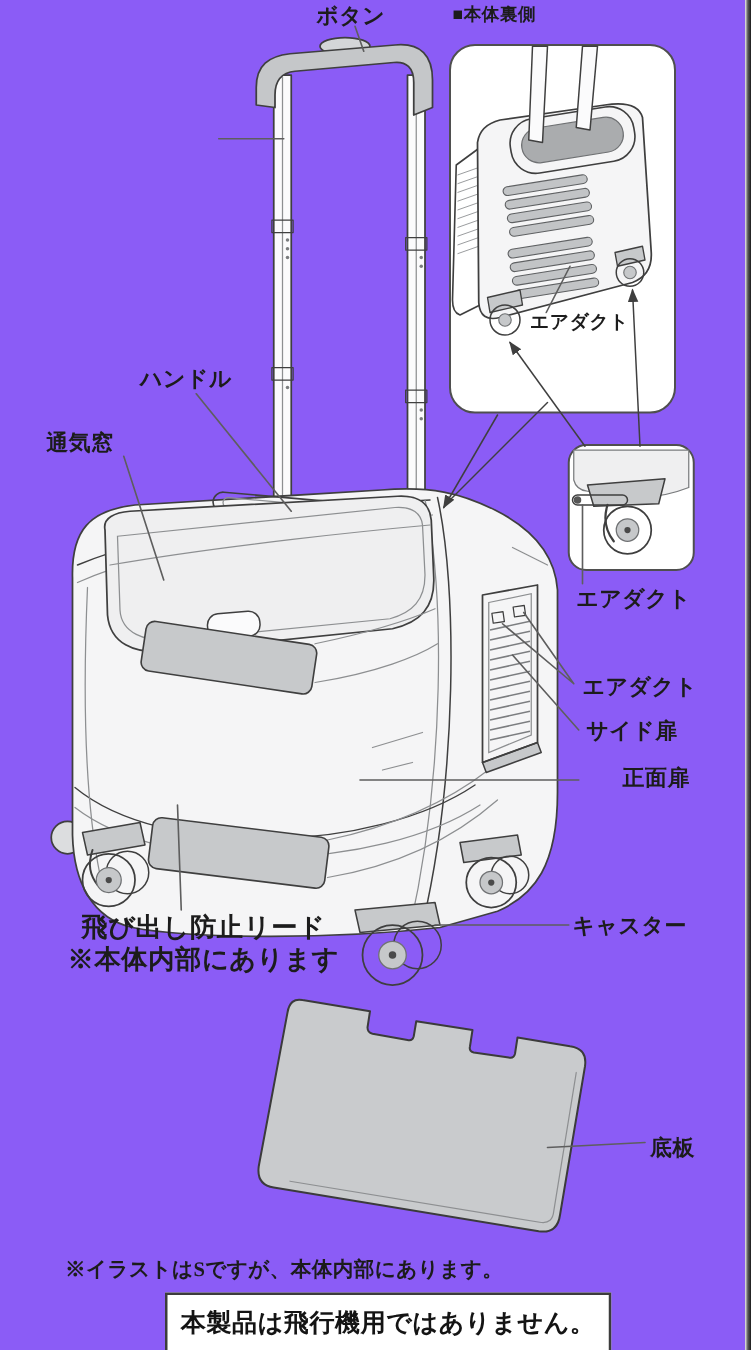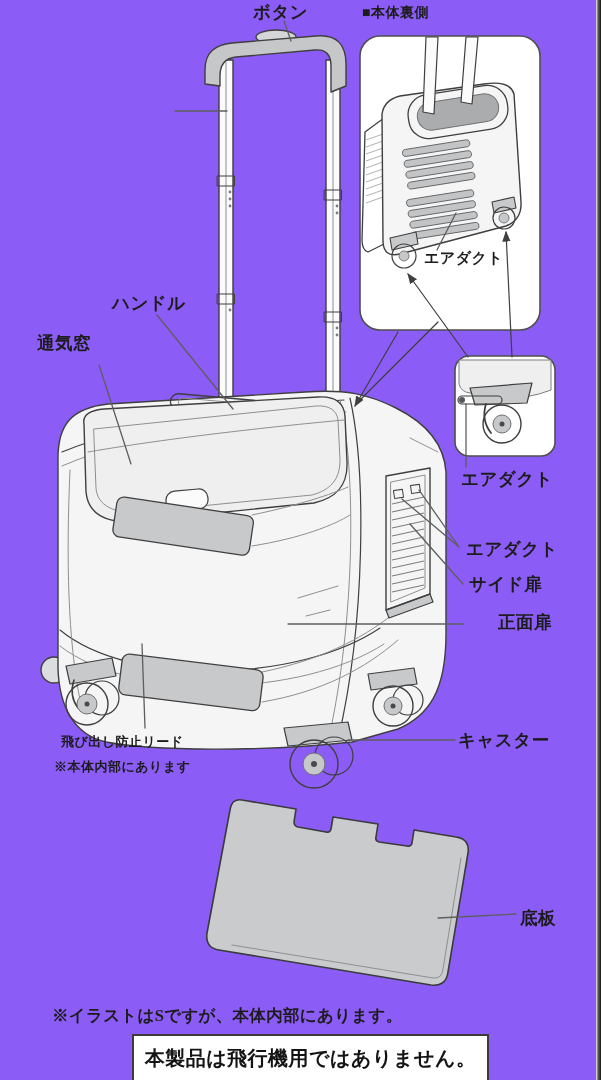--- a/index.html
+++ b/index.html
@@ -20,21 +20,21 @@
   .fpanel{fill:#efeff0;}
   .fgray{fill:#c7c9cb;}
   .fmid{fill:#dcdddf;}
   .fwhite{fill:#fbfbfc;}
   .lbl{
     position:absolute;font-size:17.5px;line-height:1.15;font-weight:600;
     color:#1c1c1c;letter-spacing:.5px;white-space:nowrap;
   }
   .lbl-small{font-size:15px;}
   .inset-title{font-size:14px;font-weight:700;}
-  .leash-block{font-size:13px;line-height:24.5px;}
+  .leash-block{font-size:21px;line-height:24.5px;}
   .note{position:absolute;left:52px;top:1005px;font-size:16.5px;font-weight:600;color:#1c1c1c;letter-spacing:.3px;}
   .warning-box{
     position:absolute;left:132px;top:1034px;width:353px;height:44px;
     border:2px solid #3c3c3c;background:#ffffff;display:flex;align-items:center;justify-content:center;
     font-size:20px;font-weight:700;color:#141414;letter-spacing:.5px;
   }
 </style>
 </head>
 <body>
 
@@ -256,21 +256,21 @@
 
       <path d="M398,332 L355,406" class="o" style="stroke-width:1.2" marker-end="url(#arrow)"></path>
       <path d="M438,322 L357,403" class="o" style="stroke-width:1.2"></path>
     </g>
   </svg>
 
   <div class="lbl" style="left:253px;top:2px;">ボタン</div>
   <div class="lbl inset-title" style="left:362px;top:5px;">■本体裏側</div>
   <div class="lbl lbl-small" style="left:424px;top:250px;">エアダクト</div>
   <div class="lbl" style="left:112px;top:293px;">ハンドル</div>
-  <div class="lbl" style="left:37px;top:333px;">通気窓</div>
+  <div class="lbl" style="left:37px;top:344px;">通気窓</div>
   <div class="lbl" style="left:461px;top:469px;">エアダクト</div>
   <div class="lbl" style="left:466px;top:539px;">エアダクト</div>
   <div class="lbl" style="left:469px;top:574px;">サイド扉</div>
   <div class="lbl" style="left:466px;top:612px;margin-left:32px;">正面扉</div>
   <div class="lbl" style="left:458px;top:730px;">キャスター</div>
   <div class="lbl leash-block" style="left:54px;top:730px;">
     <div>飛び出し防止リード</div>
     <div>※本体内部にあります</div>
   </div>
   <div class="lbl" style="left:520px;top:908px;">底板</div>

